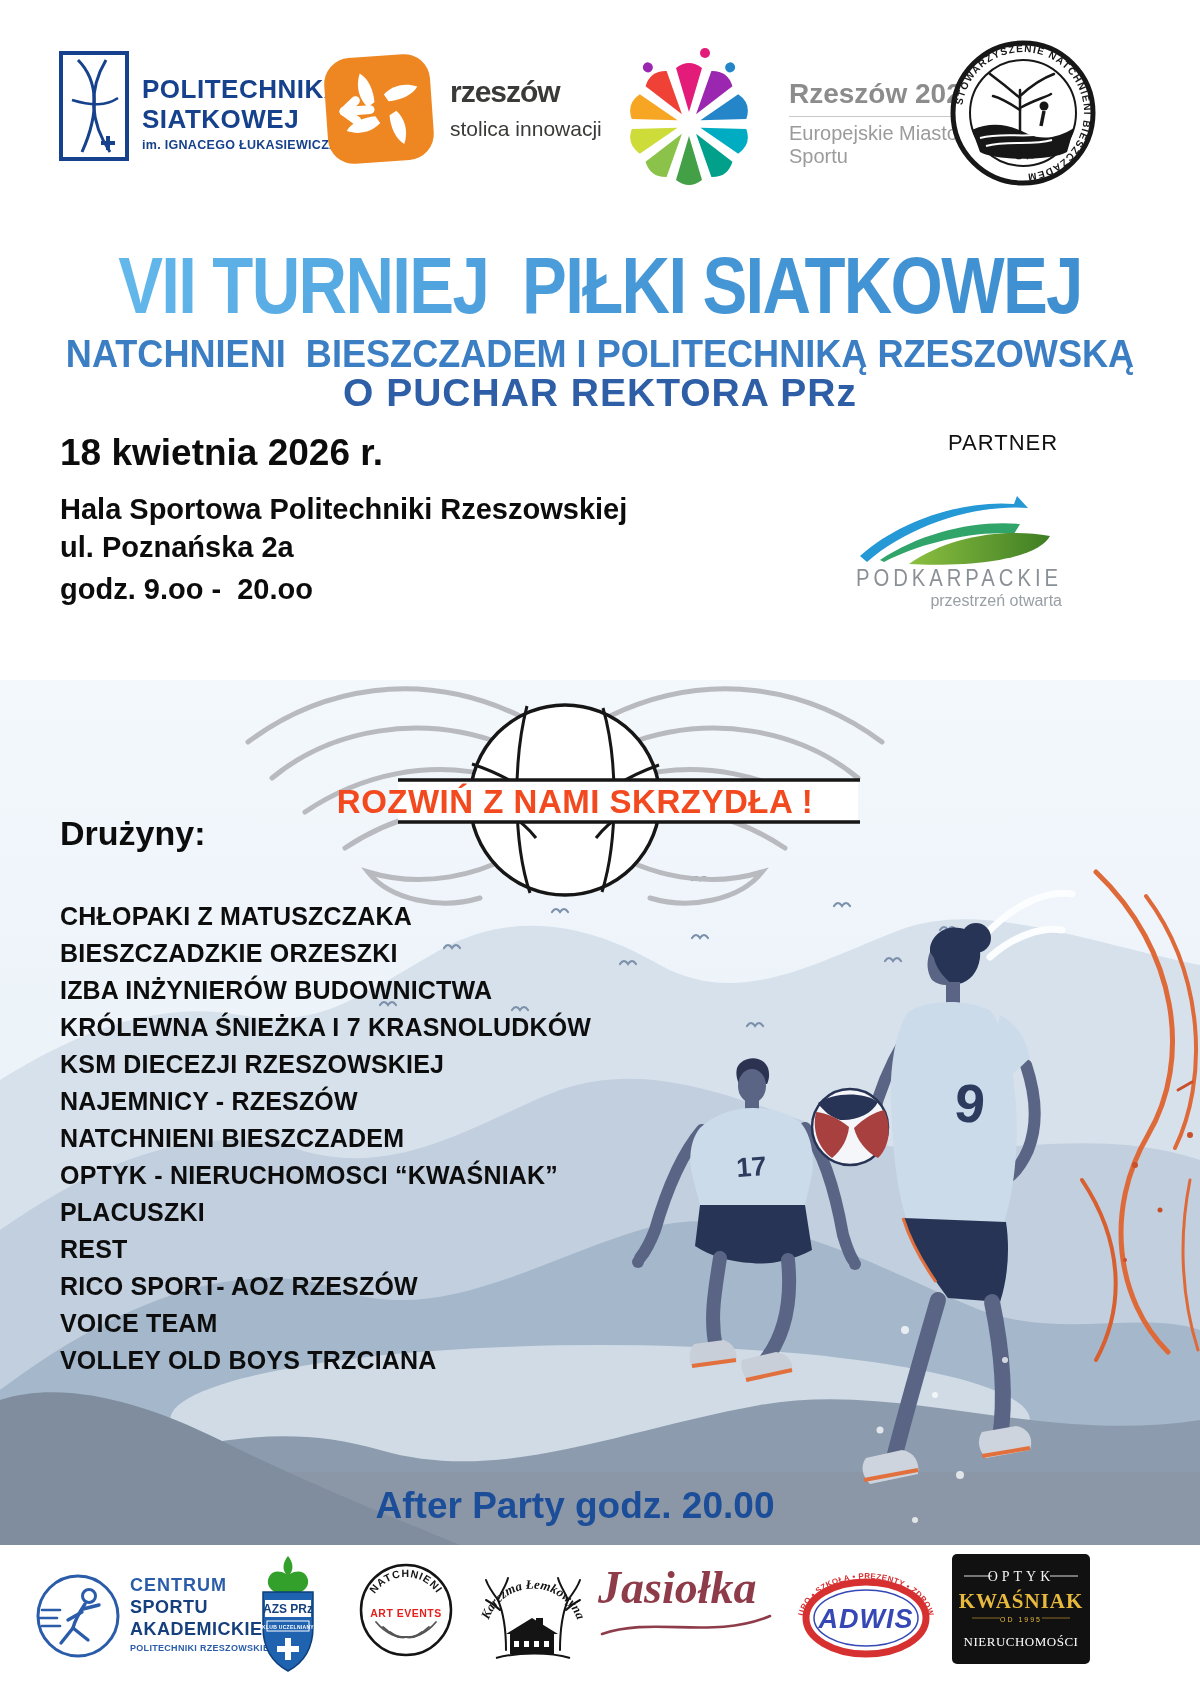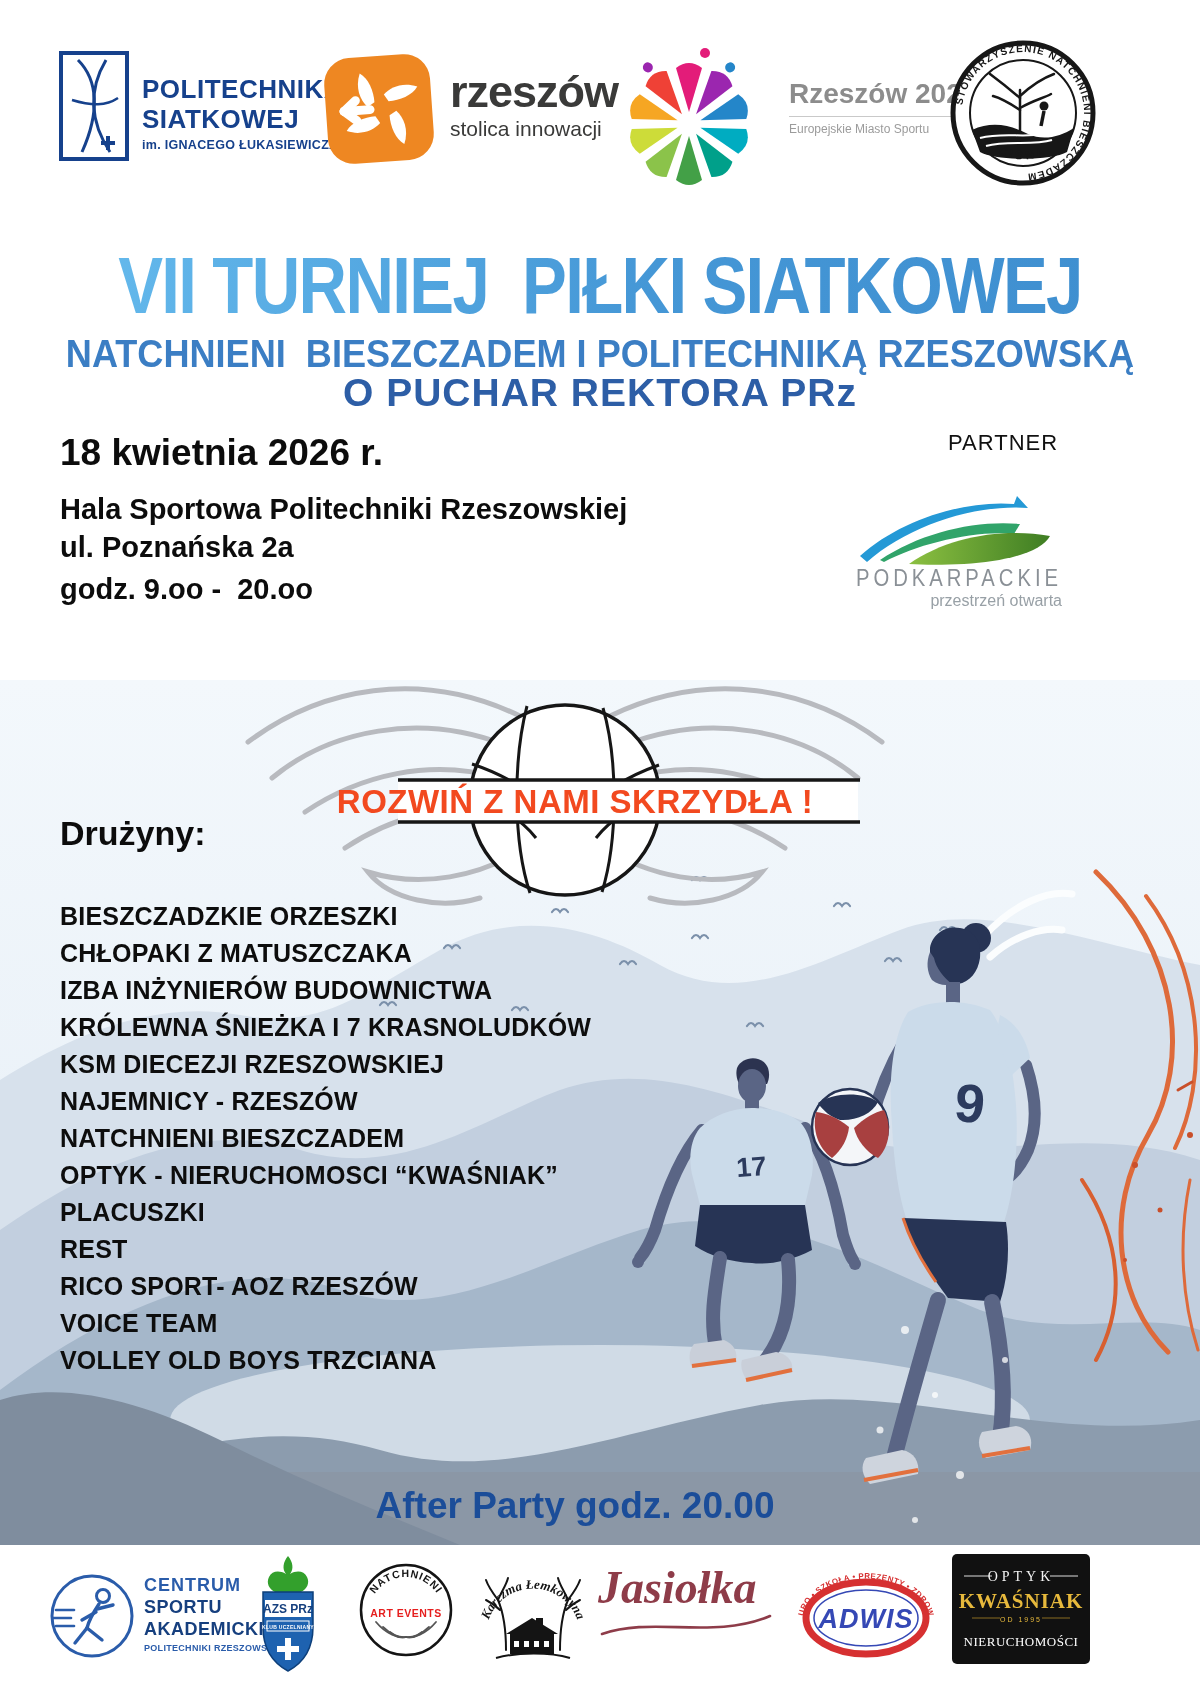--- a/index.html
+++ b/index.html
@@ -39,26 +39,26 @@
 
   
   .illustration { top:0; left:0; z-index:1; }
 
   
   .logo { display:flex; align-items:flex-start; }
   .prz-text { padding-top:24px; margin-left:12px; color:#16418c; }
   .prz-l1, .prz-l2 { font-size:26px; font-weight:800; letter-spacing:.5px; line-height:30px; }
   .prz-l3 { font-size:12.5px; font-weight:800; margin-top:4px; letter-spacing:.3px; }
   .rz-text { padding-top:16px; margin-left:14px; color:#3a3a39; }
-  .rz-l1 { font-size:45px; font-weight:800; letter-spacing:-1px; line-height:48px; }
+  .rz-l1 { font-size:30px; font-weight:800; letter-spacing:-1px; line-height:48px; }
   .rz-l2 { font-size:21px; line-height:26px; }
   .r26-text { padding-top:32px; margin-left:6px; width:190px; }
   .r26-l1 { font-size:28px; font-weight:800; color:#8c8c8c; }
   .r26-div { border-top:1.5px solid #c9c9c9; margin:6px 0 5px 0; }
-  .r26-l2 { font-size:12px; color:#9b9b9b; }
+  .r26-l2 { font-size:20px; color:#9b9b9b; }
 
   
   .csa-text { padding-top:12px; margin-left:8px; }
   .csa-l1 { font-size:18px; font-weight:600; color:#2a5caa; letter-spacing:1px; line-height:22px; }
   .csa-l2, .csa-l3 { font-size:18px; font-weight:800; color:#163f7e; line-height:22px; letter-spacing:.5px; }
   .csa-l4 { font-size:9px; font-weight:700; color:#2a5caa; margin-top:3px; letter-spacing:.3px; }
   .jasiolka-text { font-family:"Liberation Serif", serif; font-style:italic; font-weight:700;
                    font-size:46px; color:#8e3c49; line-height:44px; }
 </style>
 </head>
@@ -353,38 +353,38 @@
         <path d="M28,68 C70,40 124,28 168,32 L162,42 C122,38 66,52 32,70 Z" fill="#31a46a"></path>
         <path d="M57,72 C97,44 152,36 198,44 C190,60 152,70 112,72 C92,73 72,73 57,72 Z" fill="url(#grn)"></path>
       </g>
       <text x="4" y="94" font-size="23" letter-spacing="4.5" fill="#8a9096" textLength="206" lengthAdjust="spacingAndGlyphs">PODKARPACKIE</text>
       <text x="210" y="114" text-anchor="end" font-size="16" fill="#98a0a6">przestrzeń otwarta</text>
     </svg>
   </div>
 
   <div class="abs teams-heading">Drużyny:</div>
   <div class="abs team-list">
+    <div>CHŁOPAKI Z MATUSZCZAKA</div>
     <div>BIESZCZADZKIE ORZESZKI</div>
-    <div>CHŁOPAKI Z MATUSZCZAKA</div>
     <div>IZBA INŻYNIERÓW BUDOWNICTWA</div>
     <div>KRÓLEWNA ŚNIEŻKA I 7 KRASNOLUDKÓW</div>
     <div>KSM DIECEZJI RZESZOWSKIEJ</div>
     <div>NAJEMNICY - RZESZÓW</div>
     <div>NATCHNIENI BIESZCZADEM</div>
     <div>OPTYK - NIERUCHOMOSCI “KWAŚNIAK”</div>
     <div>PLACUSZKI</div>
     <div>REST</div>
     <div>RICO SPORT- AOZ RZESZÓW</div>
     <div>VOICE TEAM</div>
     <div>VOLLEY OLD BOYS TRZCIANA</div>
   </div>
 
   <div class="abs after-party">After Party godz. 20.00</div>
 
-  <div class="abs logo" style="left:44px; top:1562px;">
+  <div class="abs logo" style="left:30px; top:1562px;">
     <svg width="92" height="104" viewBox="0 0 92 104">
       <circle cx="48" cy="54" r="40" fill="#ffffff" stroke="#2a5caa" stroke-width="3"></circle>
       <circle cx="59" cy="34" r="6.5" fill="none" stroke="#2a5caa" stroke-width="3"></circle>
       <g stroke="#2a5caa" stroke-width="3.4" fill="none" stroke-linecap="round">
         <path d="M55,42 C49,51 45,58 43,66"></path>
         <path d="M53,47 L69,43"></path>
           <path d="M52,50 L38,58"></path>
         <path d="M43,66 L58,78"></path>
           <path d="M43,66 L31,81"></path>
         <path d="M12,48 H30" stroke-width="2.6"></path>

